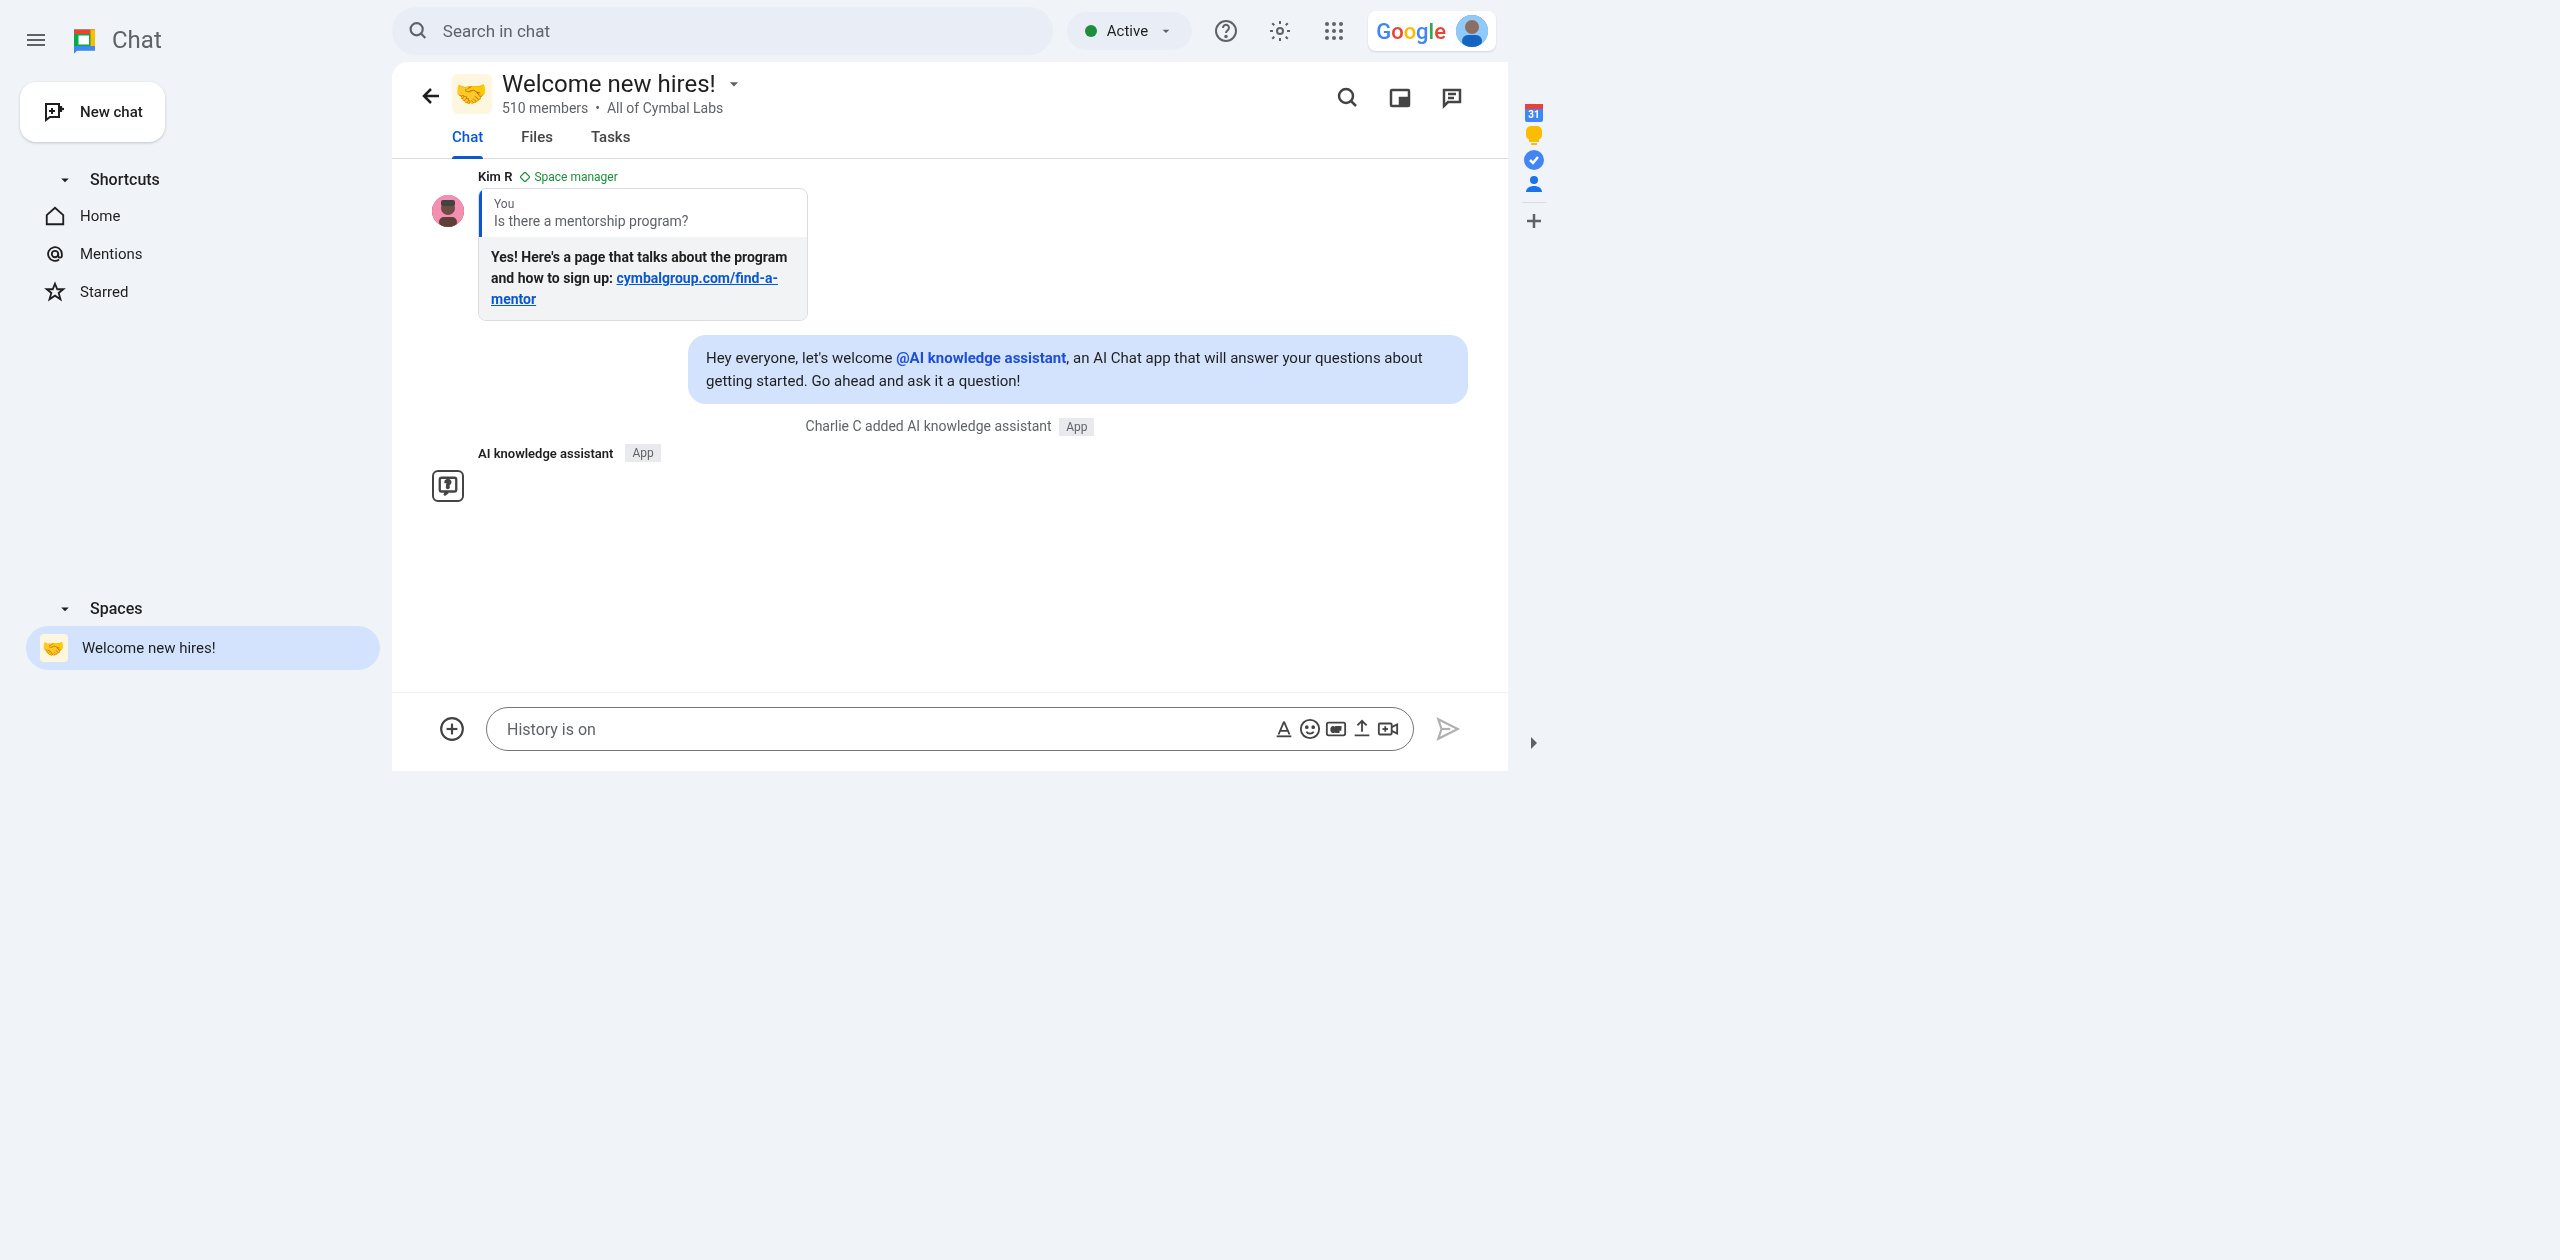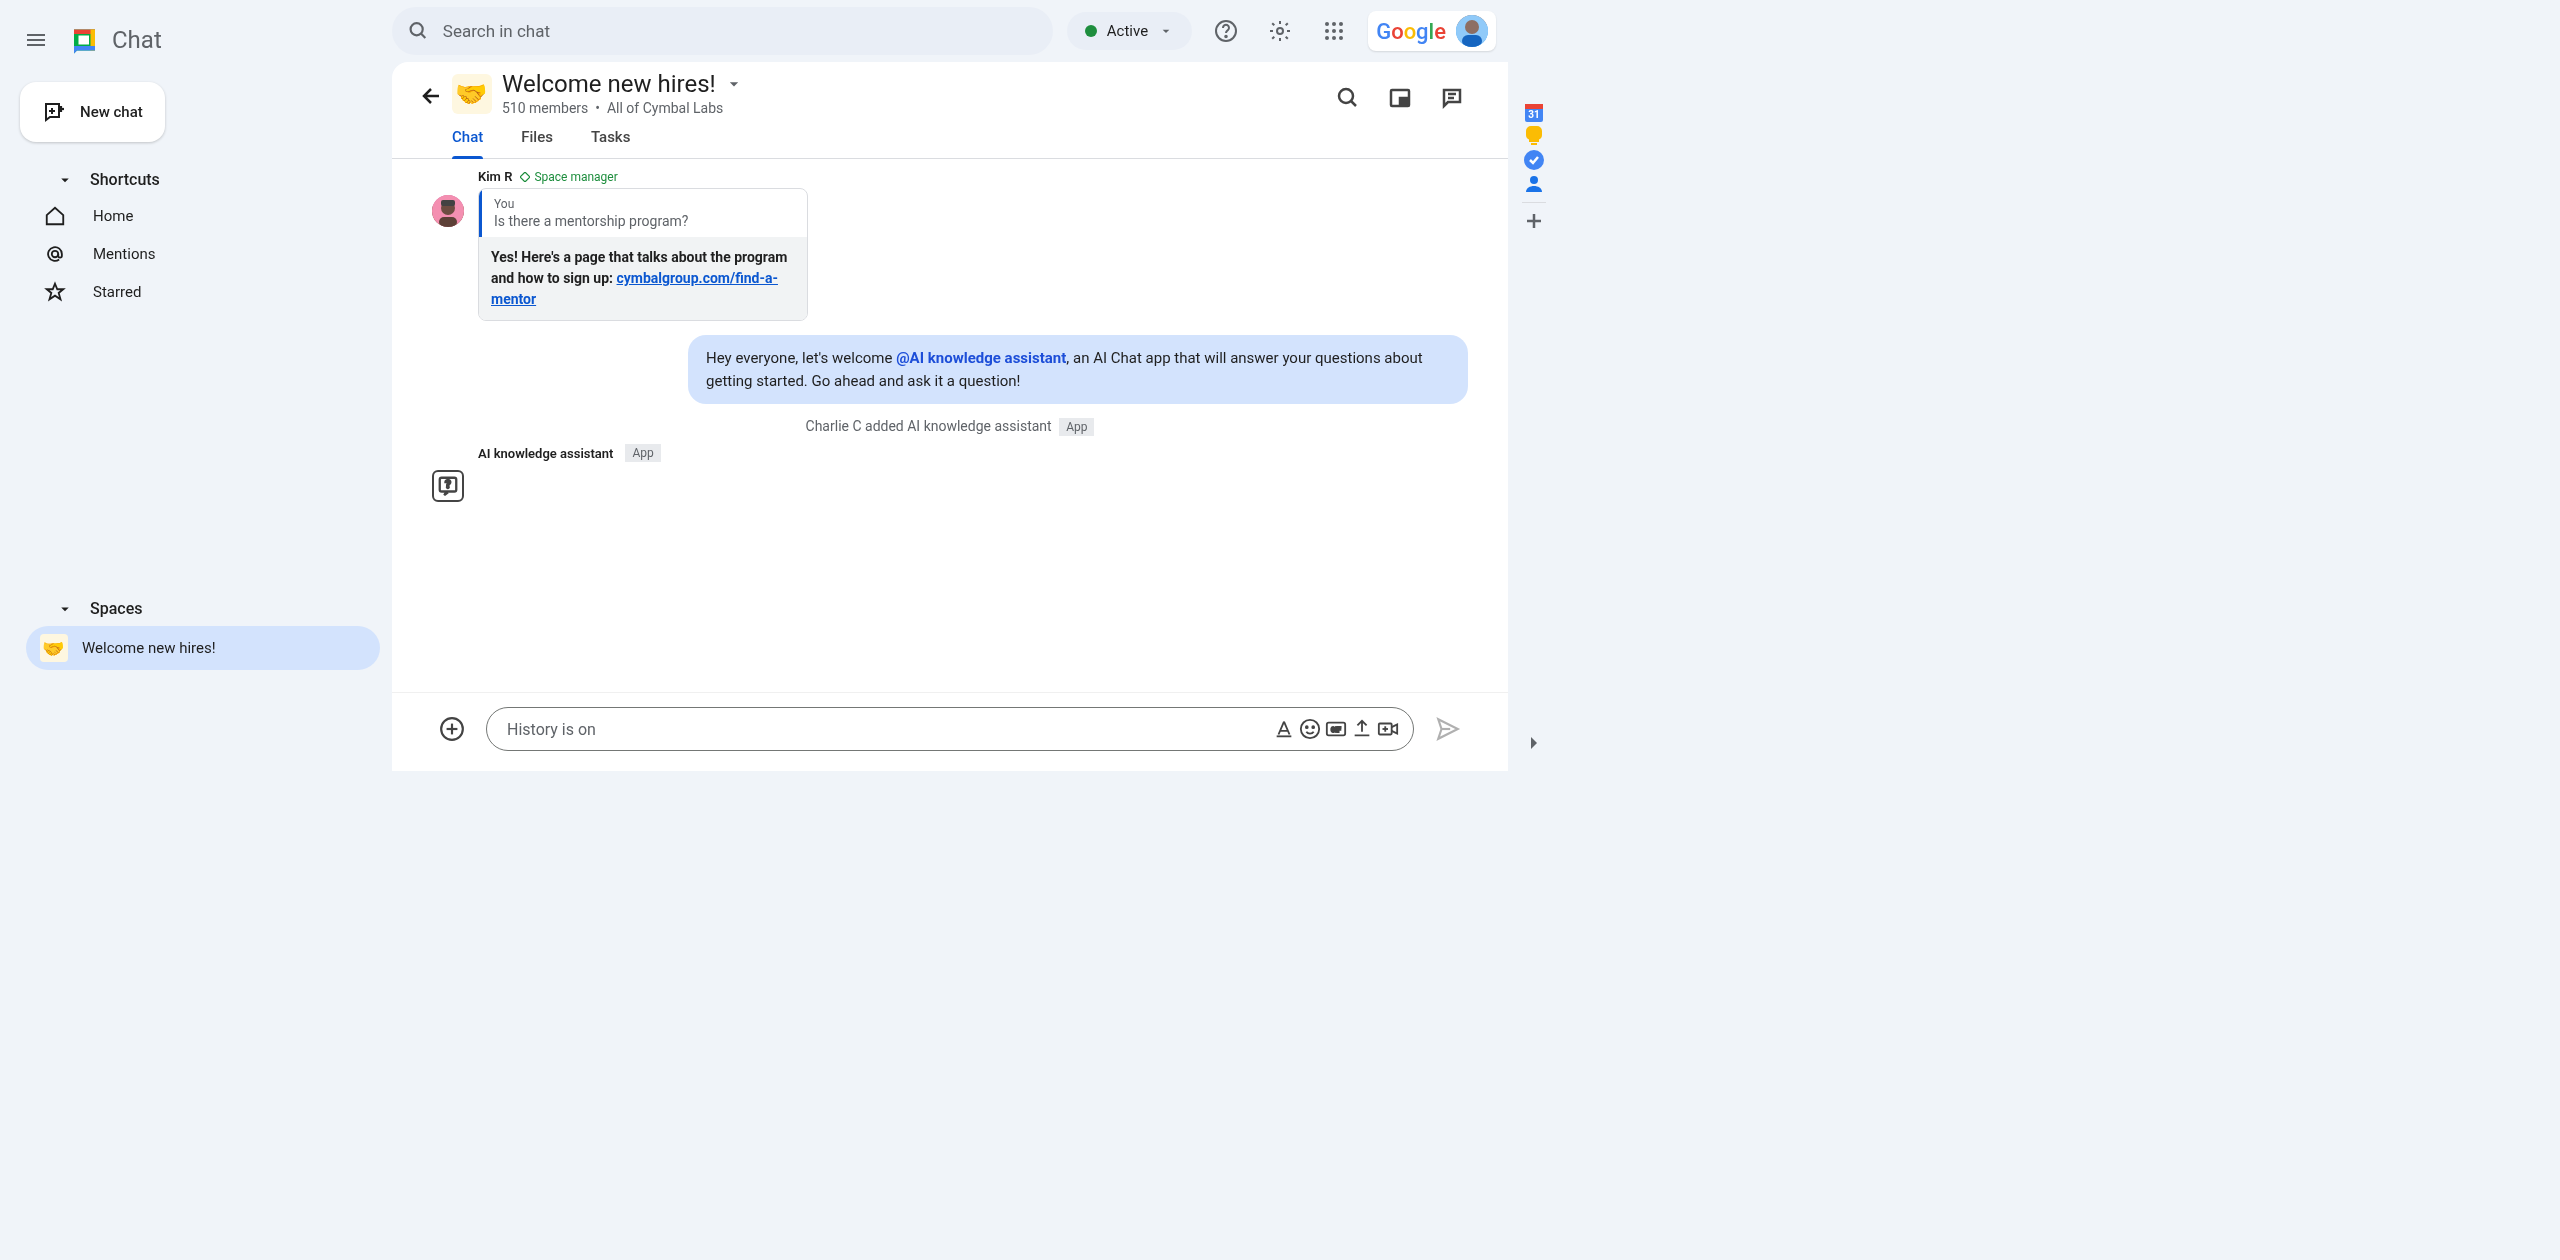--- a/index.html
+++ b/index.html
@@ -15,21 +15,21 @@
     .chat-logo-text { font-size: 24px; color: #5f6368; font-weight: 400; }
     
     .new-chat-btn { background: white; border-radius: 16px; padding: 18px 22px; margin: 14px 0 0 20px; display: flex; align-items: center; gap: 14px; box-shadow: 0 1px 3px rgba(0,0,0,.2); cursor: pointer; width: fit-content; }
     .new-chat-btn svg { width: 24px; height: 24px; }
     .new-chat-btn span { font-size: 15px; font-weight: 500; color: #1f1f1f; }
     
     .nav-section { margin-top: 20px; }
     .nav-header { display: flex; align-items: center; padding: 8px 12px 8px 44px; gap: 18px; cursor: pointer; position: relative; }
     .nav-header .caret { position: absolute; left: 56px; }
     .nav-header-label { font-size: 16px; font-weight: 500; color: #1f1f1f; margin-left: 46px; }
-    .nav-item { display: flex; align-items: center; padding: 8px 12px 8px 44px; gap: 27px; cursor: pointer; border-radius: 0 24px 24px 0; }
+    .nav-item { display: flex; align-items: center; padding: 8px 12px 8px 44px; gap: 14px; cursor: pointer; border-radius: 0 24px 24px 0; }
     .nav-item svg { width: 22px; height: 22px; flex-shrink: 0; }
     .nav-item span { font-size: 15px; color: #1f1f1f; }
     
     .spaces-section { margin-top: 280px; }
     .space-item { display: flex; align-items: center; padding: 8px 14px; margin: 0 12px 0 26px; gap: 14px; cursor: pointer; border-radius: 24px; background: #d3e3fd; }
     .space-item .space-icon { width: 28px; height: 28px; background: #fef7e0; border-radius: 4px; display: flex; align-items: center; justify-content: center; font-size: 18px; }
     .space-item span { font-size: 15px; color: #1f1f1f; }
     
     
     .main-wrapper { flex: 1; display: flex; flex-direction: column; }

